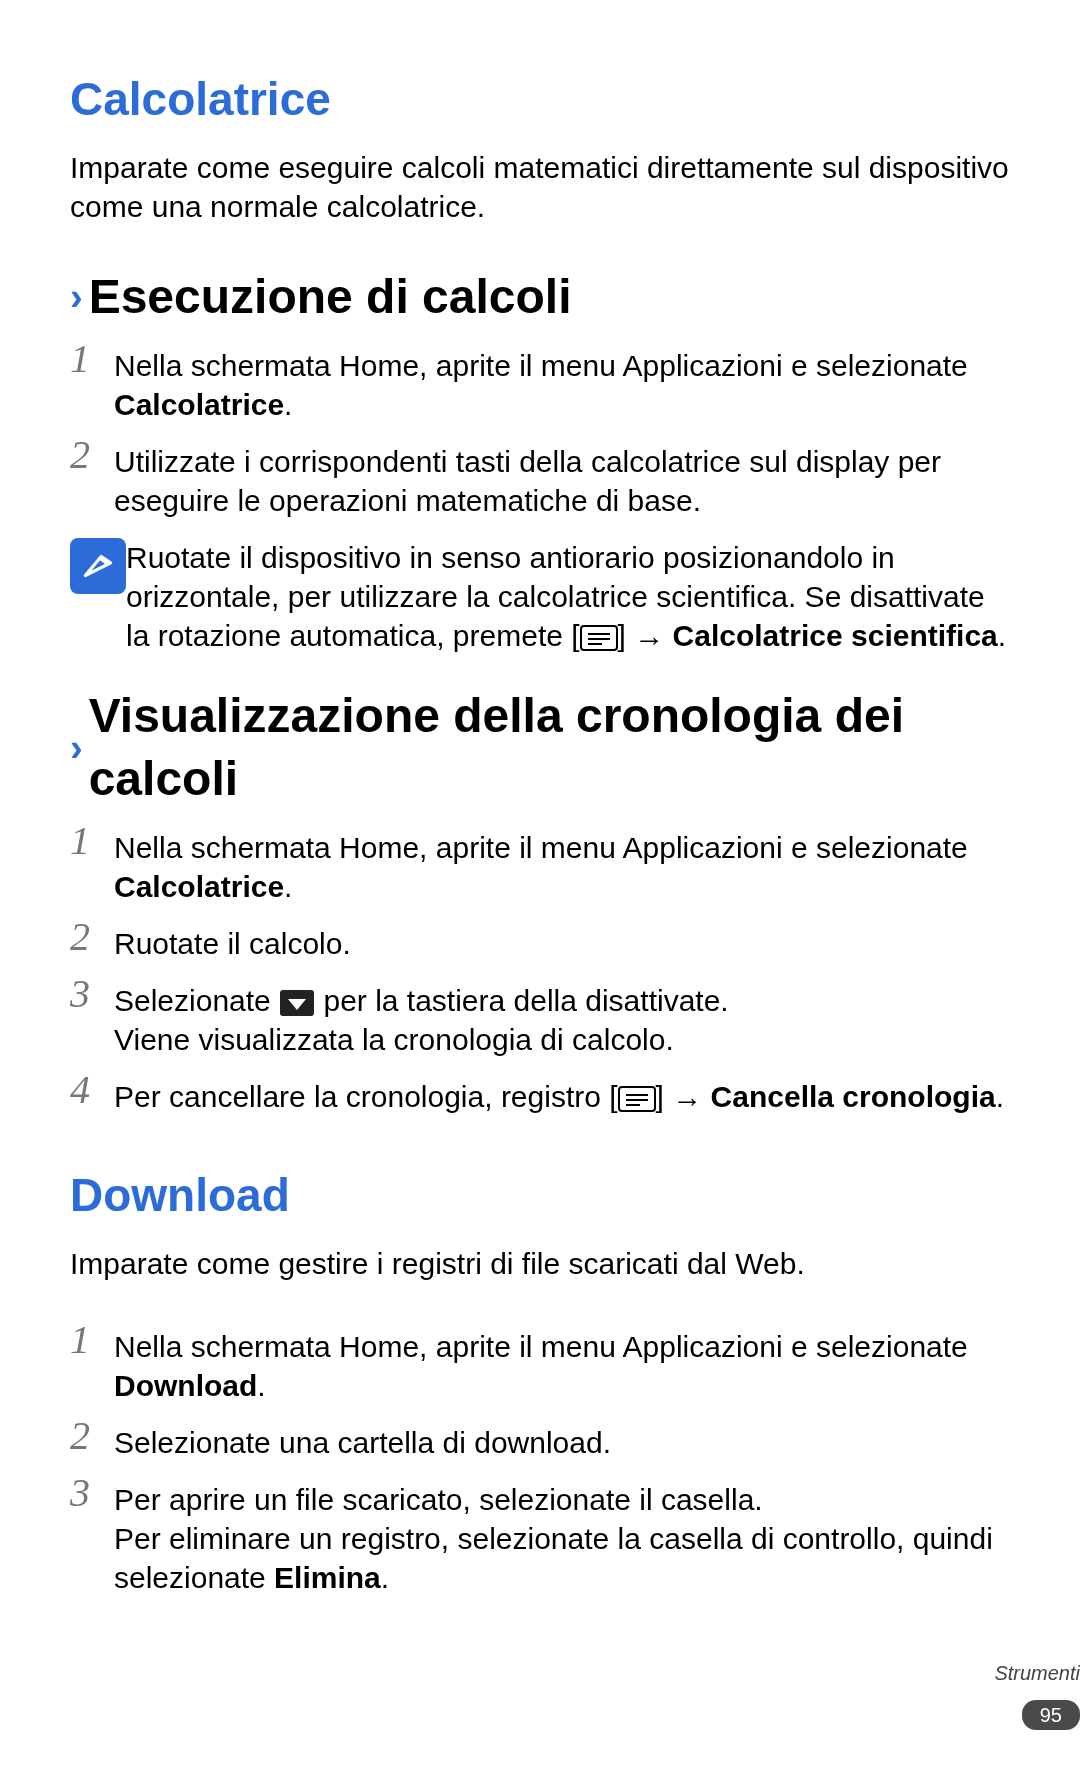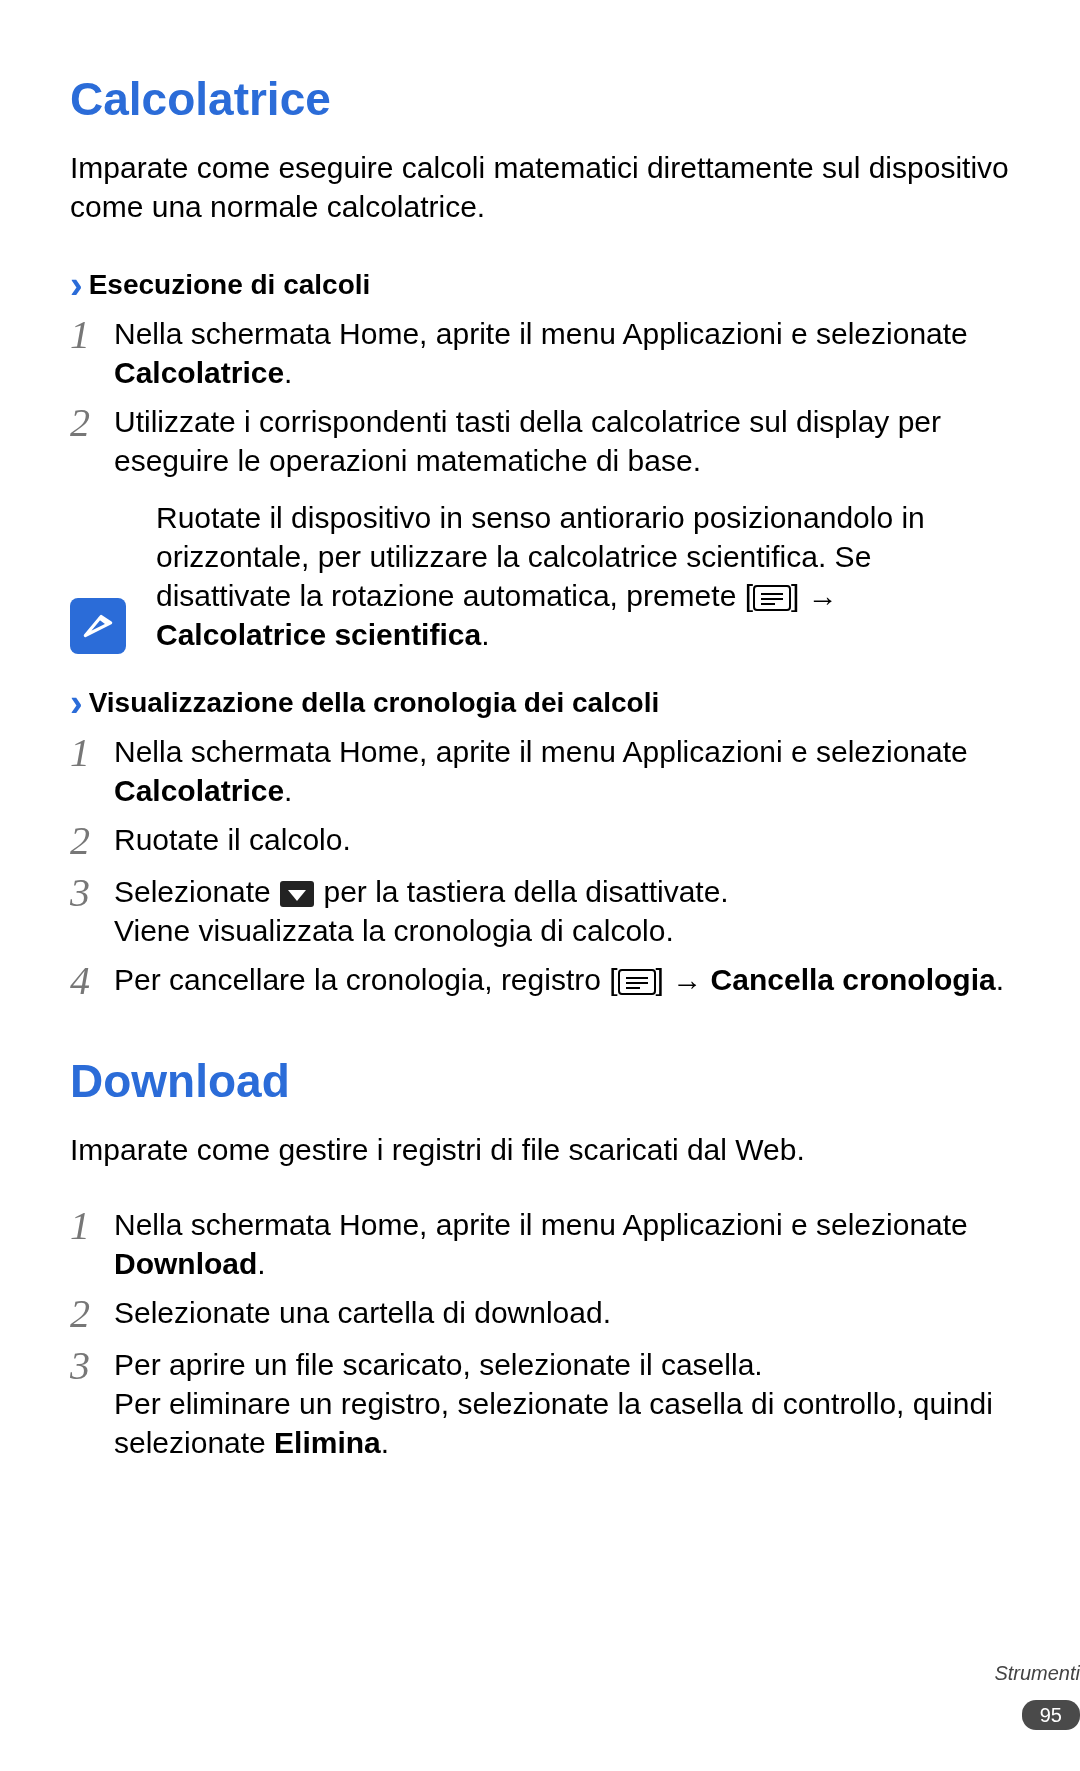--- a/index.html
+++ b/index.html
@@ -31,21 +31,21 @@
     margin-bottom: 10px;
   }
   .chev {
     color: #2b6cd8;
     font-size: 38px;
     font-weight: 700;
     line-height: 1;
   }
   .h2 {
     font-weight: 700;
-    font-size: 28px;
+    font-size: 48px;
   }
   ol.steps {
     list-style: none;
     padding: 0;
     margin: 0 0 18px 0;
   }
   ol.steps > li {
     display: flex;
     align-items: flex-start;
     gap: 14px;
@@ -53,27 +53,27 @@
   }
   .step-num {
     font-family: Georgia, "Times New Roman", serif;
     font-style: italic;
     font-size: 40px;
     color: #777;
     min-width: 30px;
     line-height: 1.05;
     flex-shrink: 0;
   }
-  .step-text { flex: 1; }
+  .step-text { flex: 1; margin-top: 8px; }
   .bold { font-weight: 700; }
 
   .note-row {
     display: flex;
-    align-items: flex-end;
-    gap: 30px;
+    align-items: flex-start;
+    gap: 0;
     margin-top: 14px;
     margin-bottom: 30px;
   }
   .note-icon {
     width: 56px;
     height: 56px;
     background: #2b6cd8;
     border-radius: 8px;
     flex-shrink: 0;
     display: flex;

